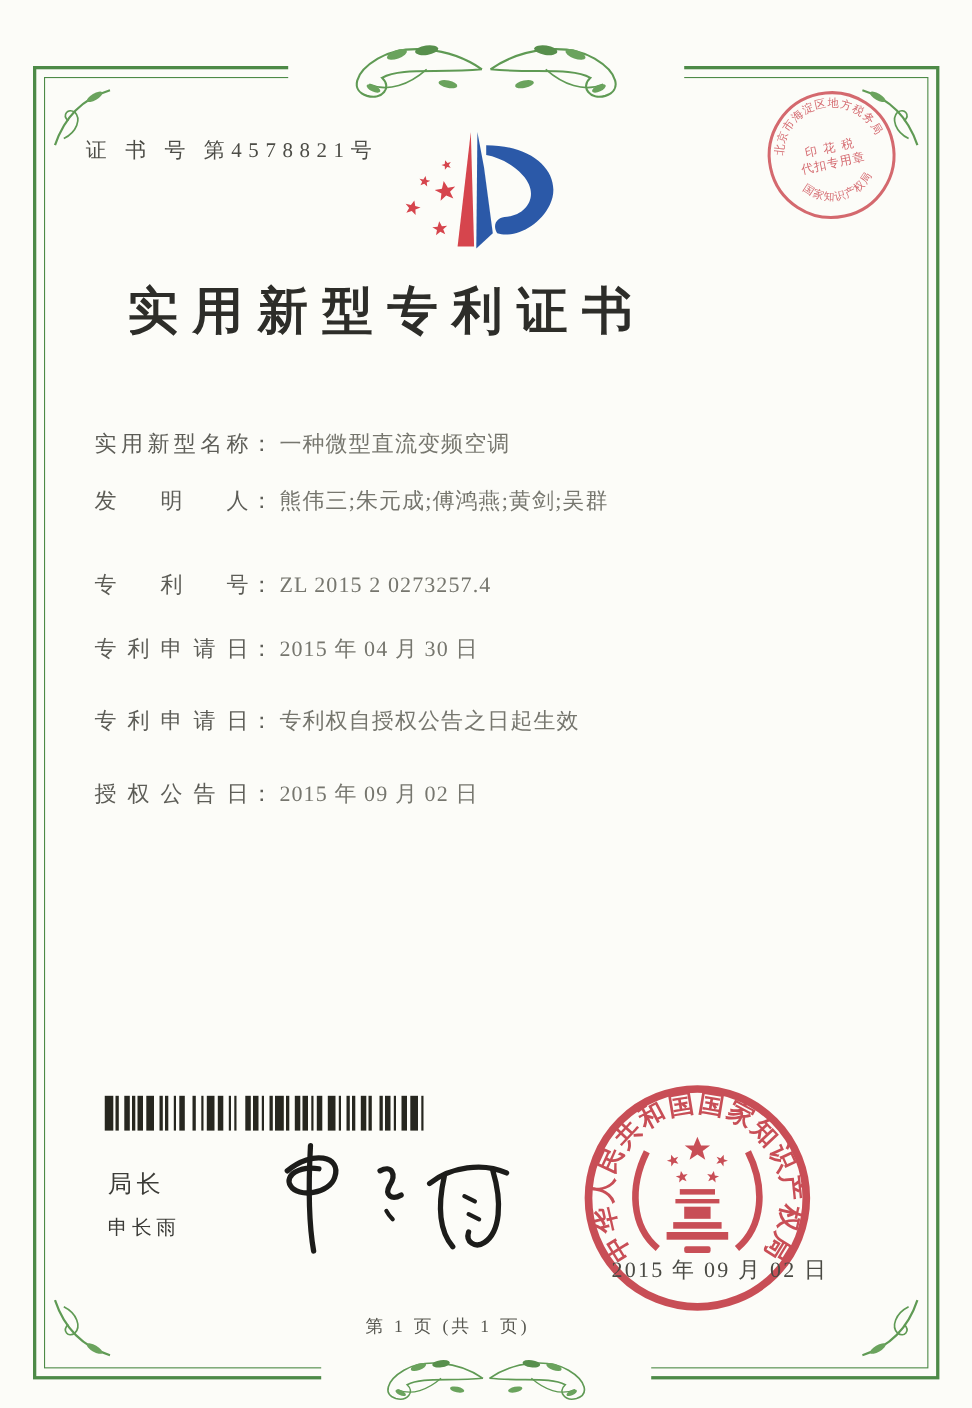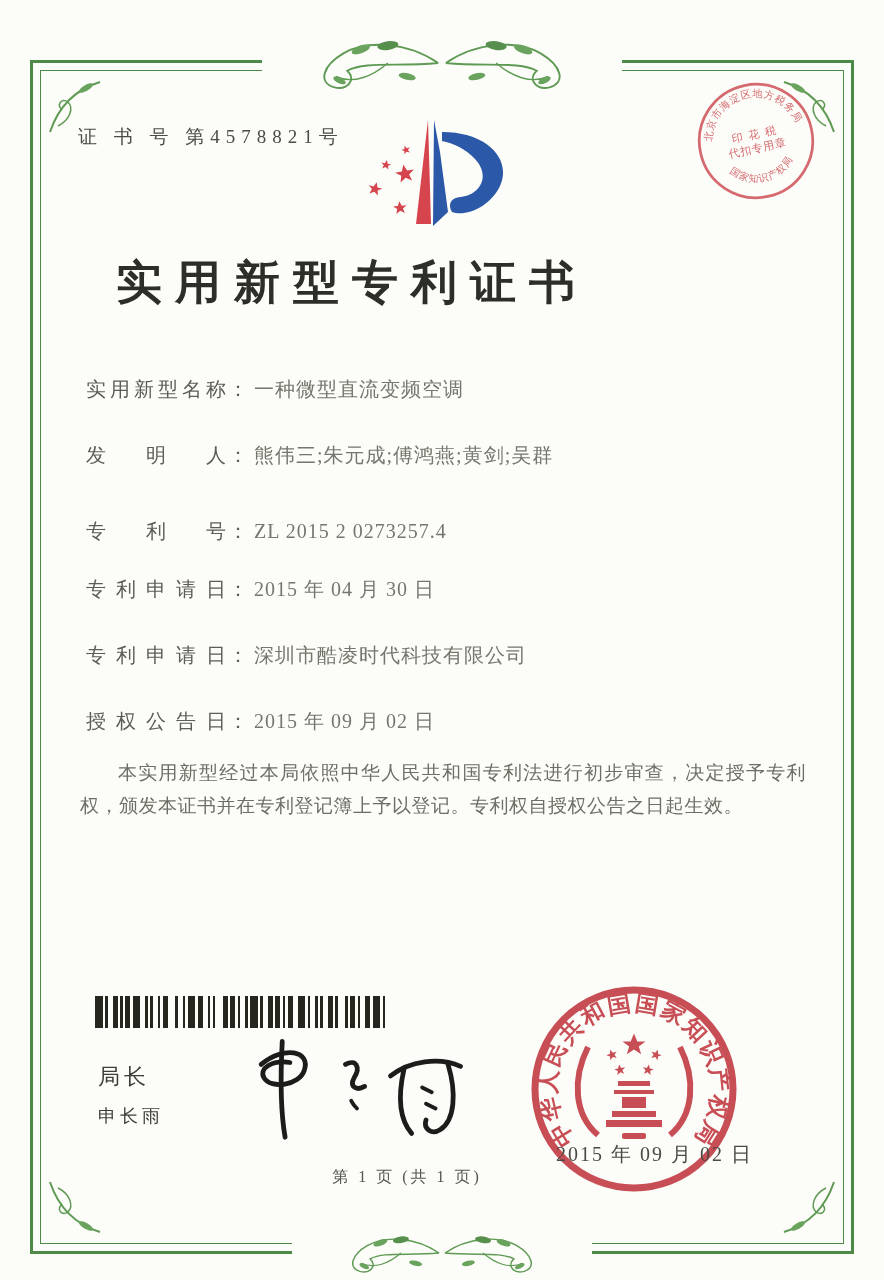--- a/index.html
+++ b/index.html
@@ -39,33 +39,33 @@
   .logo{position:absolute;left:362px;top:112px;}
   .tax-seal{position:absolute;left:693px;top:78px;opacity:.88;}
   .title{position:absolute;left:0;top:252px;width:704px;text-align:center;
          font-size:46px;font-weight:bold;letter-spacing:13px;color:#2d2d29;}
   
   .fields{position:absolute;left:86px;top:374px;width:700px;}
   .field-row{position:absolute;left:0;font-size:20px;color:#5d5d57;white-space:nowrap;}
   .field-label{display:inline-block;width:140px;text-align:justify;text-align-last:justify;vertical-align:top;}
   .field-colon{display:inline-block;margin:0 6px 0 2px;}
   .field-value{color:var(--faded);letter-spacing:1px;}
-  .fr0{top:2px;} .fr1{top:68px;} .fr2{top:144px;font-family:Liberation Serif, serif;} .fr3{top:202px;} .fr4{top:268px;} .fr5{top:334px;}
+  .fr0{top:16px;} .fr1{top:68px;} .fr2{top:144px;font-family:Liberation Serif, serif;} .fr3{top:202px;} .fr4{top:268px;} .fr5{top:334px;}
   
   .body-text{position:absolute;left:80px;top:756px;width:726px;}
   .body-text p{font-size:19px;line-height:33px;color:#6e6e66;text-align:justify;
                text-indent:2em;letter-spacing:.5px;}
   
   .barcode{position:absolute;left:95px;top:996px;width:300px;height:32px;font-size:0;white-space:nowrap;overflow:hidden;}
   .chief-title{position:absolute;left:98px;top:1062px;font-size:22px;letter-spacing:4px;color:#3c3c38;font-family:"Liberation Sans",sans-serif;}
   .chief-name{position:absolute;left:98px;top:1104px;font-size:18px;letter-spacing:4px;color:#3c3c38;font-family:"Liberation Sans",sans-serif;}
   .signature{position:absolute;left:232px;top:1028px;}
   .main-seal{position:absolute;left:528px;top:983px;opacity:.93;}
   .seal-date{position:absolute;left:556px;top:1141px;font-size:20px;letter-spacing:2px;color:#4a4a44;}
-  .footer{position:absolute;left:0;top:1167px;width:814px;text-align:center;
+  .footer{position:absolute;left:0;top:1196px;width:814px;text-align:center;
           font-size:16px;letter-spacing:3px;color:#56564f;}
   svg{display:block;}
 </style>
 </head>
 <body>
 
 <div class="frame-outer"></div>
 <div class="frame-inner"></div>
 
 <svg width="0" height="0" style="position:absolute">
@@ -168,29 +168,28 @@
   <div class="field-row fr1">
     <span class="field-label">发明人</span><span class="field-colon">：</span><span class="field-value">熊伟三;朱元成;傅鸿燕;黄剑;吴群</span>
   </div>
   <div class="field-row fr2">
     <span class="field-label">专利号</span><span class="field-colon">：</span><span class="field-value">ZL 2015 2 0273257.4</span>
   </div>
   <div class="field-row fr3">
     <span class="field-label">专利申请日</span><span class="field-colon">：</span><span class="field-value">2015 年 04 月 30 日</span>
   </div>
   <div class="field-row fr4">
-    <span class="field-label">专利申请日</span><span class="field-colon">：</span><span class="field-value">深圳市酷凌时代科技有限公司</span>
+    <span class="field-label">专利申请日</span><span class="field-colon">：</span><span class="field-value">专利权自授权公告之日起生效</span>
   </div>
   <div class="field-row fr5">
     <span class="field-label">授权公告日</span><span class="field-colon">：</span><span class="field-value">2015 年 09 月 02 日</span>
   </div>
 </div>
 
 <div class="body-text">
-  <p>本实用新型经过本局依照中华人民共和国专利法进行初步审查，决定授予专利权，颁发本证书并在专利登记簿上予以登记。专利权自授权公告之日起生效。</p>
 </div>
 
 <div class="barcode"><span style="display:inline-block;height:32px;width:7.5px;background:#26261f"></span><span style="display:inline-block;height:32px;width:2.5px;background:transparent"></span><span style="display:inline-block;height:32px;width:2.5px;background:#26261f"></span><span style="display:inline-block;height:32px;width:5px;background:transparent"></span><span style="display:inline-block;height:32px;width:5px;background:#26261f"></span><span style="display:inline-block;height:32px;width:2.5px;background:transparent"></span><span style="display:inline-block;height:32px;width:2.5px;background:#26261f"></span><span style="display:inline-block;height:32px;width:2.5px;background:transparent"></span><span style="display:inline-block;height:32px;width:5px;background:#26261f"></span><span style="display:inline-block;height:32px;width:2.5px;background:transparent"></span><span style="display:inline-block;height:32px;width:7.5px;background:#26261f"></span><span style="display:inline-block;height:32px;width:5px;background:transparent"></span><span style="display:inline-block;height:32px;width:2.5px;background:#26261f"></span><span style="display:inline-block;height:32px;width:2.5px;background:transparent"></span><span style="display:inline-block;height:32px;width:2.5px;background:#26261f"></span><span style="display:inline-block;height:32px;width:5px;background:transparent"></span><span style="display:inline-block;height:32px;width:2.5px;background:#26261f"></span><span style="display:inline-block;height:32px;width:2.5px;background:transparent"></span><span style="display:inline-block;height:32px;width:5px;background:#26261f"></span><span style="display:inline-block;height:32px;width:7.5px;background:transparent"></span><span style="display:inline-block;height:32px;width:2.5px;background:#26261f"></span><span style="display:inline-block;height:32px;width:5px;background:transparent"></span><span style="display:inline-block;height:32px;width:2.5px;background:#26261f"></span><span style="display:inline-block;height:32px;width:2.5px;background:transparent"></span><span style="display:inline-block;height:32px;width:7.5px;background:#26261f"></span><span style="display:inline-block;height:32px;width:2.5px;background:transparent"></span><span style="display:inline-block;height:32px;width:5px;background:#26261f"></span><span style="display:inline-block;height:32px;width:5px;background:transparent"></span><span style="display:inline-block;height:32px;width:2.5px;background:#26261f"></span><span style="display:inline-block;height:32px;width:2.5px;background:transparent"></span><span style="display:inline-block;height:32px;width:2.5px;background:#26261f"></span><span style="display:inline-block;height:32px;width:7.5px;background:transparent"></span><span style="display:inline-block;height:32px;width:5px;background:#26261f"></span><span style="display:inline-block;height:32px;width:2.5px;background:transparent"></span><span style="display:inline-block;height:32px;width:5px;background:#26261f"></span><span style="display:inline-block;height:32px;width:2.5px;background:transparent"></span><span style="display:inline-block;height:32px;width:2.5px;background:#26261f"></span><span style="display:inline-block;height:32px;width:5px;background:transparent"></span><span style="display:inline-block;height:32px;width:2.5px;background:#26261f"></span><span style="display:inline-block;height:32px;width:2.5px;background:transparent"></span><span style="display:inline-block;height:32px;width:7.5px;background:#26261f"></span><span style="display:inline-block;height:32px;width:2.5px;background:transparent"></span><span style="display:inline-block;height:32px;width:2.5px;background:#26261f"></span><span style="display:inline-block;height:32px;width:5px;background:transparent"></span><span style="display:inline-block;height:32px;width:5px;background:#26261f"></span><span style="display:inline-block;height:32px;width:2.5px;background:transparent"></span><span style="display:inline-block;height:32px;width:5px;background:#26261f"></span><span style="display:inline-block;height:32px;width:2.5px;background:transparent"></span><span style="display:inline-block;height:32px;width:2.5px;background:#26261f"></span><span style="display:inline-block;height:32px;width:2.5px;background:transparent"></span><span style="display:inline-block;height:32px;width:5px;background:#26261f"></span><span style="display:inline-block;height:32px;width:5px;background:transparent"></span><span style="display:inline-block;height:32px;width:7.5px;background:#26261f"></span><span style="display:inline-block;height:32px;width:2.5px;background:transparent"></span><span style="display:inline-block;height:32px;width:2.5px;background:#26261f"></span><span style="display:inline-block;height:32px;width:5px;background:transparent"></span><span style="display:inline-block;height:32px;width:2.5px;background:#26261f"></span><span style="display:inline-block;height:32px;width:2.5px;background:transparent"></span><span style="display:inline-block;height:32px;width:2.5px;background:#26261f"></span><span style="display:inline-block;height:32px;width:5px;background:transparent"></span><span style="display:inline-block;height:32px;width:5px;background:#26261f"></span><span style="display:inline-block;height:32px;width:2.5px;background:transparent"></span><span style="display:inline-block;height:32px;width:2.5px;background:#26261f"></span><span style="display:inline-block;height:32px;width:7.5px;background:transparent"></span><span style="display:inline-block;height:32px;width:2.5px;background:#26261f"></span><span style="display:inline-block;height:32px;width:2.5px;background:transparent"></span><span style="display:inline-block;height:32px;width:5px;background:#26261f"></span><span style="display:inline-block;height:32px;width:2.5px;background:transparent"></span><span style="display:inline-block;height:32px;width:2.5px;background:#26261f"></span><span style="display:inline-block;height:32px;width:5px;background:transparent"></span><span style="display:inline-block;height:32px;width:5px;background:#26261f"></span><span style="display:inline-block;height:32px;width:2.5px;background:transparent"></span><span style="display:inline-block;height:32px;width:7.5px;background:#26261f"></span><span style="display:inline-block;height:32px;width:2.5px;background:transparent"></span><span style="display:inline-block;height:32px;width:2.5px;background:#26261f"></span><span style="display:inline-block;height:32px;width:5px;background:transparent"></span></div>
 
 <div class="chief-title">局长</div>
 <div class="chief-name">申长雨</div>
 
 <div class="signature">
   <svg width="250" height="115" viewBox="0 0 260 120" fill="none" stroke="#1c1c1a" stroke-width="5" stroke-linecap="round">
     <path d="M52,14 C50,52 50,86 55,114"></path>

